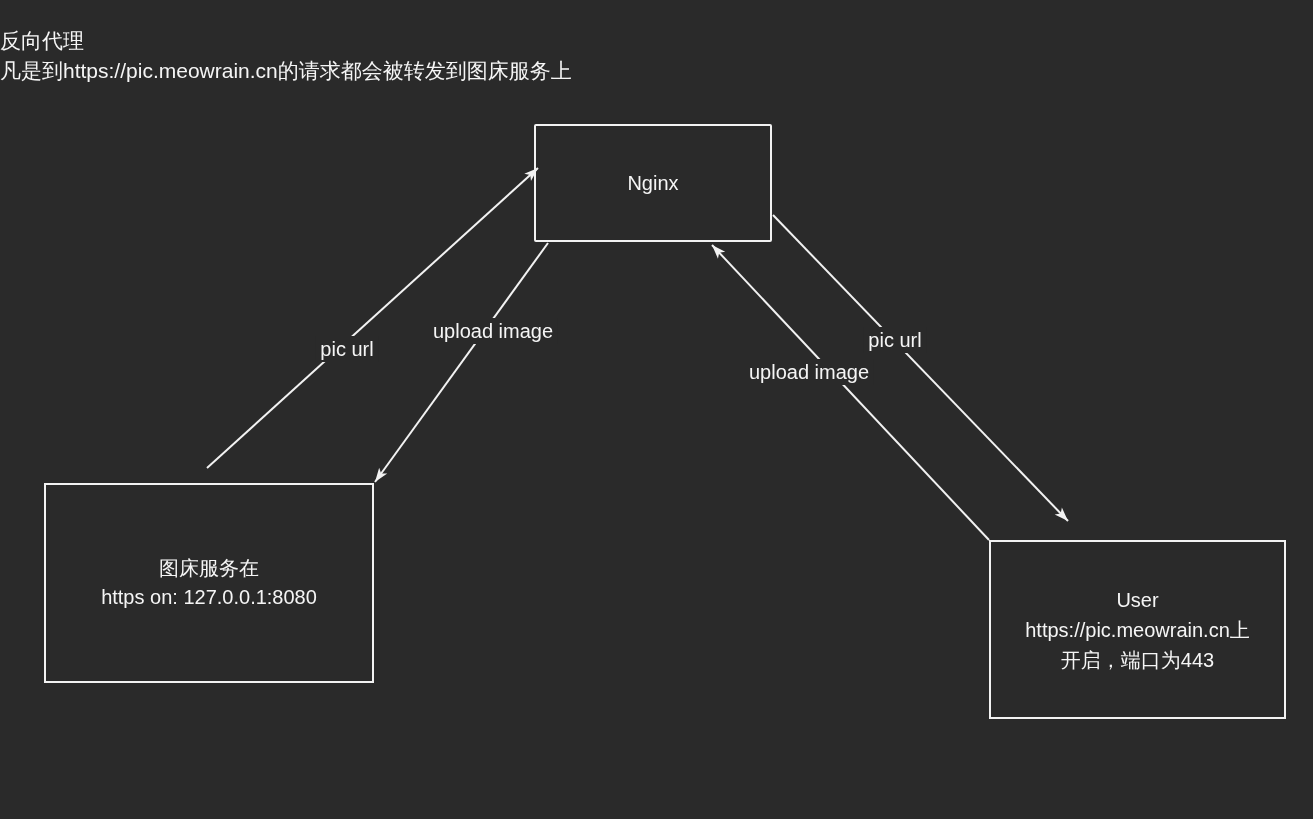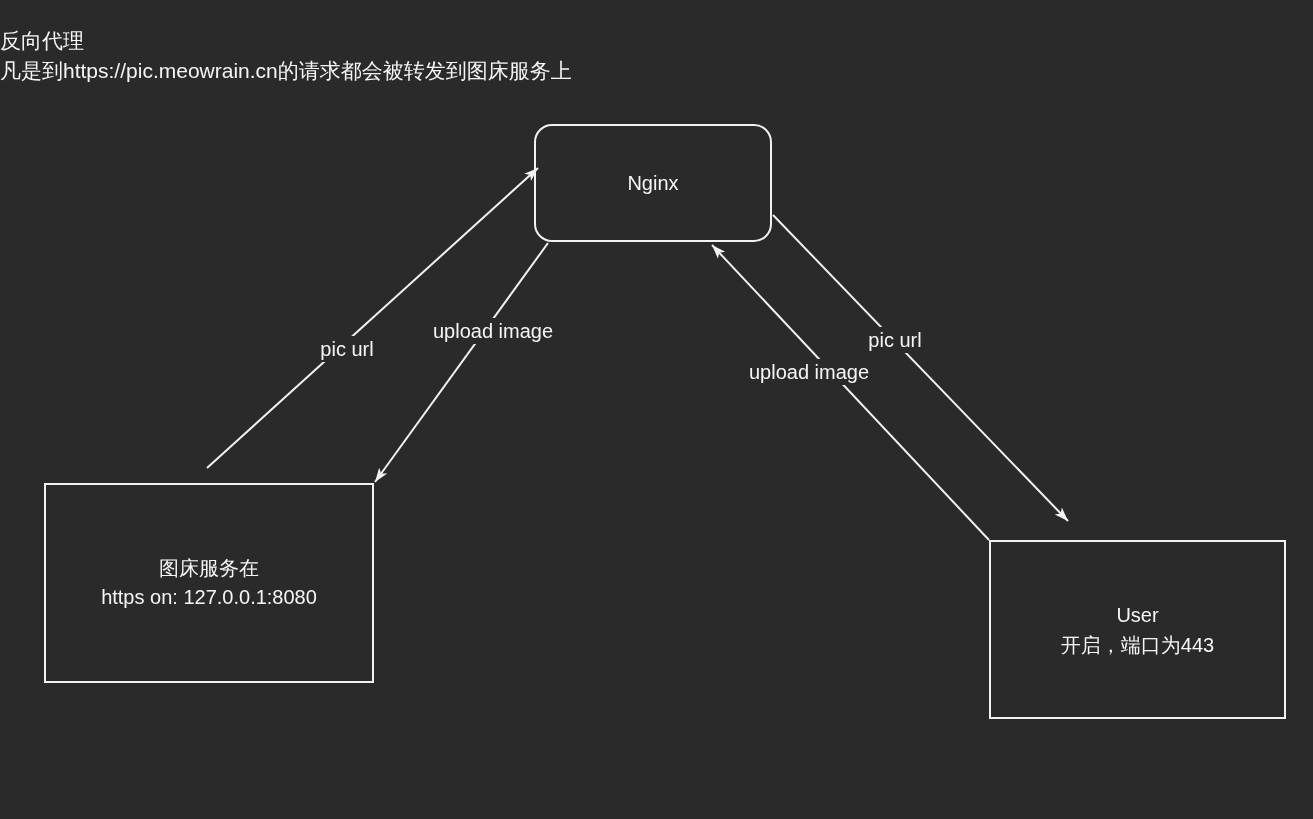--- a/index.html
+++ b/index.html
@@ -47,21 +47,21 @@
     justify-content: center;
     text-align: center;
     font-size: 20px;
     line-height: 30px;
     color: var(--text);
     background: transparent;
   }
   .node-nginx {
     left: 534px; top: 124px;
     width: 238px; height: 118px;
-    border-radius: 18px;
+    border-radius: 2px;
   }
   .node-image-service {
     left: 44px; top: 483px;
     width: 330px; height: 200px;
     line-height: 29px;
   }
   .node-user {
     left: 989px; top: 540px;
     width: 297px; height: 179px;
   }
@@ -111,16 +111,17 @@
     <div>Nginx</div>
   </div>
 
   <div class="node node-image-service">
     <div>图床服务在</div>
     <div>https on: 127.0.0.1:8080</div>
   </div>
 
   <div class="node node-user">
     <div>User</div>
+    <div>https://pic.meowrain.cn上</div>
     <div>开启，端口为443</div>
   </div>
 
 </div>
 
 </body></html>

